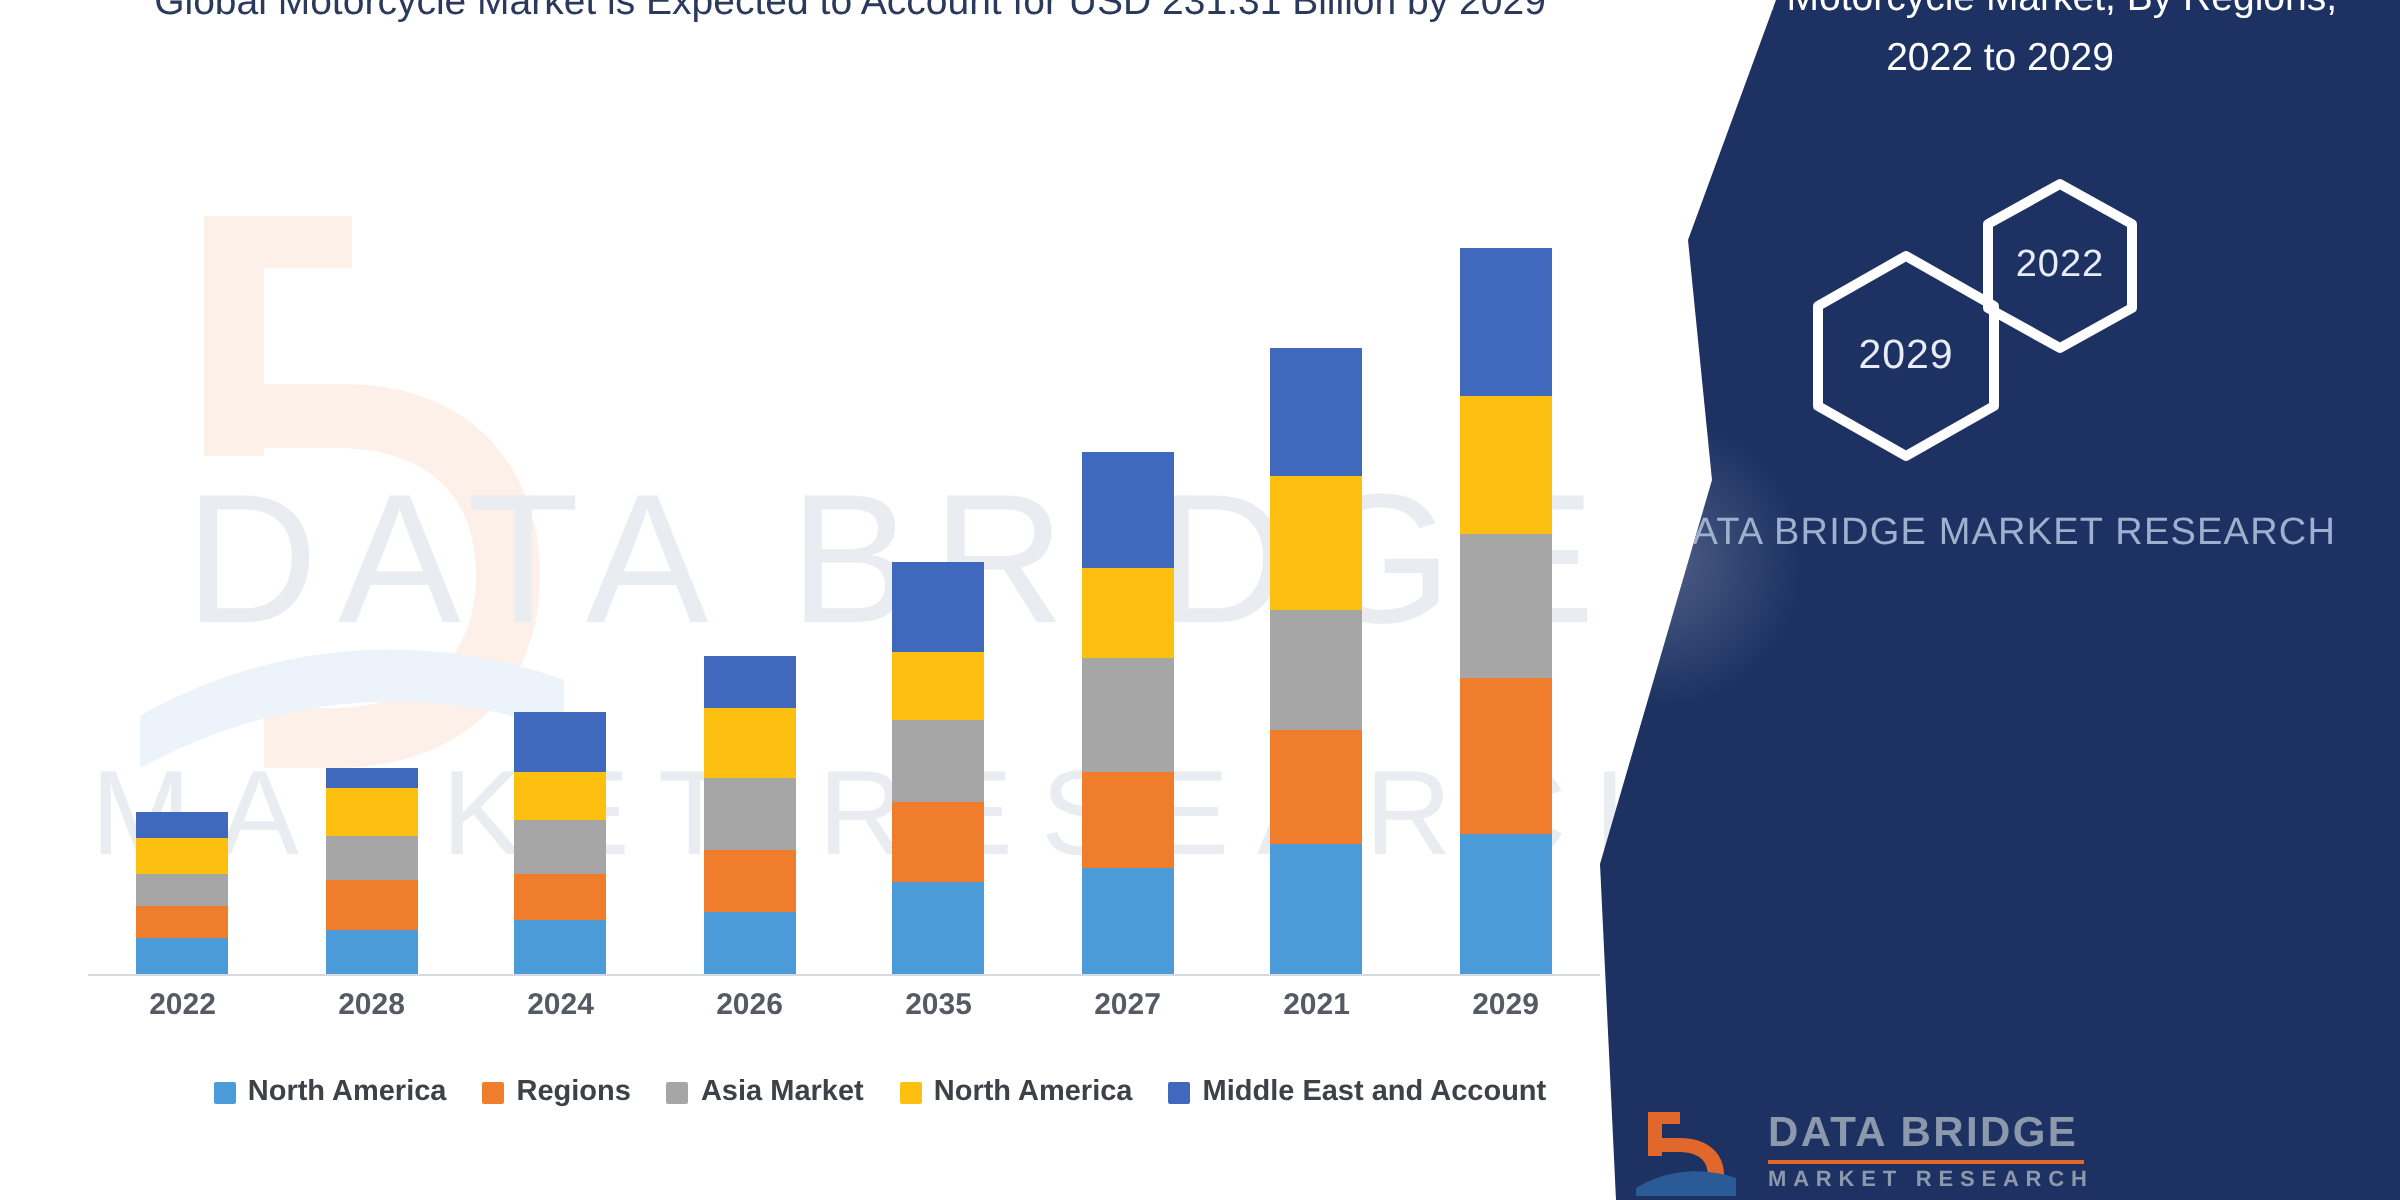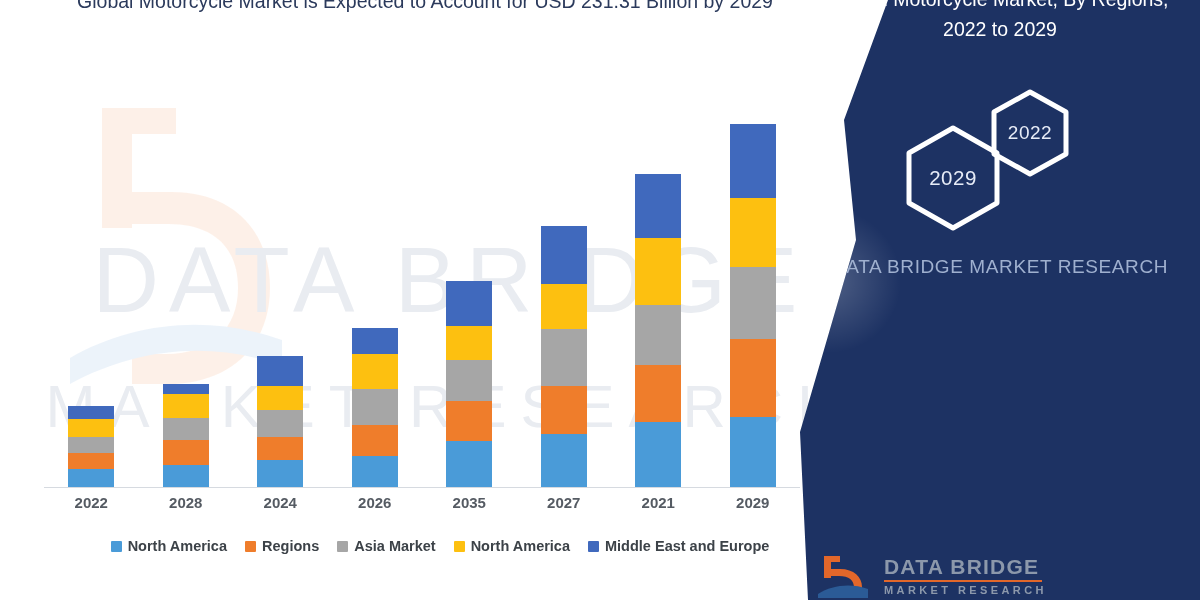--- a/index.html
+++ b/index.html
@@ -358,21 +358,21 @@
         <div class="legend-item">
           <span class="legend-swatch" style="background: rgb(166, 166, 166);"></span>
           <span class="legend-label">Asia Market</span>
         </div>
         <div class="legend-item">
           <span class="legend-swatch" style="background: rgb(253, 192, 16);"></span>
           <span class="legend-label">North America</span>
         </div>
         <div class="legend-item">
           <span class="legend-swatch" style="background: rgb(64, 105, 189);"></span>
-          <span class="legend-label">Middle East and Europe</span>
+          <span class="legend-label">Middle East and Account</span>
         </div>
       </div>
   </div>
 
   <div class="right-panel">
     <div class="rp-glow"></div>
 
     <div class="rp-title">Global Motorcycle Market, By Regions, 2022 to 2029</div>
 
     <div class="hexes">

